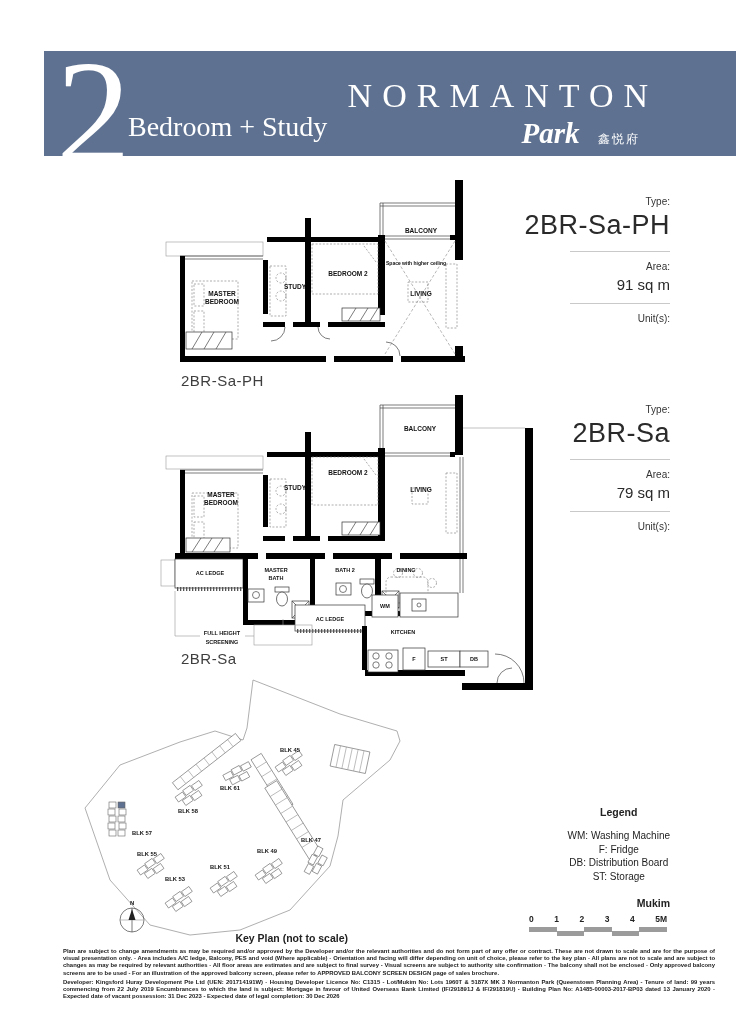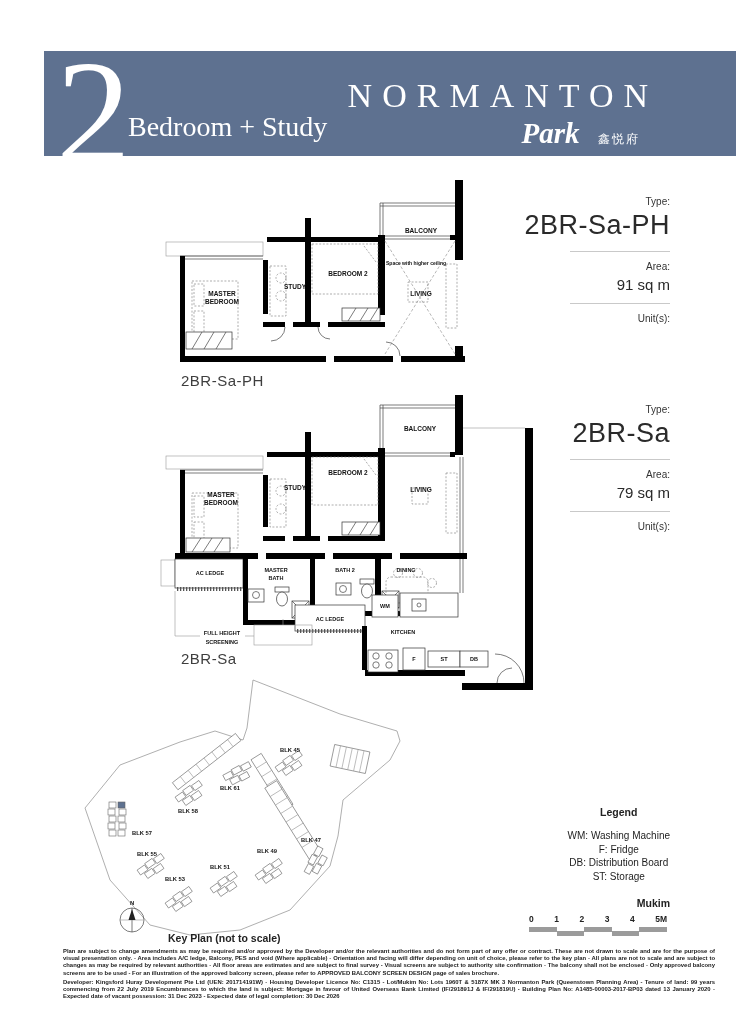--- a/index.html
+++ b/index.html
@@ -46,21 +46,21 @@
   
   .legend{position:absolute;right:66px;top:806px;text-align:center;}
   .lg-title{font-size:10.5px;font-weight:bold;margin-bottom:11px;}
   .lg-item{font-size:10px;line-height:13.5px;color:#1d1d1d;}
   .sc-title{position:absolute;right:66px;top:897px;font-size:10.5px;font-weight:bold;}
   .scale{position:absolute;left:529px;top:914px;width:138px;}
   .ticks{display:flex;justify-content:space-between;font-size:8.5px;font-weight:bold;color:#222;}
   .bar{position:relative;height:11px;margin-top:3px;}
   .seg{position:absolute;width:27.6px;height:5px;background:#9b9b9b;}
 
-  .kp-title{position:absolute;left:168px;top:932px;width:180px;text-align:left;
+  .kp-title{position:absolute;left:168px;top:932px;width:180px;text-align:right;
             font-size:10.5px;font-weight:bold;}
 
   .disc{position:absolute;left:63px;top:948px;width:652px;}
   .disc p{margin:0 0 2px 0;font-size:5.9px;line-height:1.22;font-weight:bold;color:#1a1a1a;text-align:justify;}
 </style>
 </head>
 <body>
 
 <div class="page">
 

